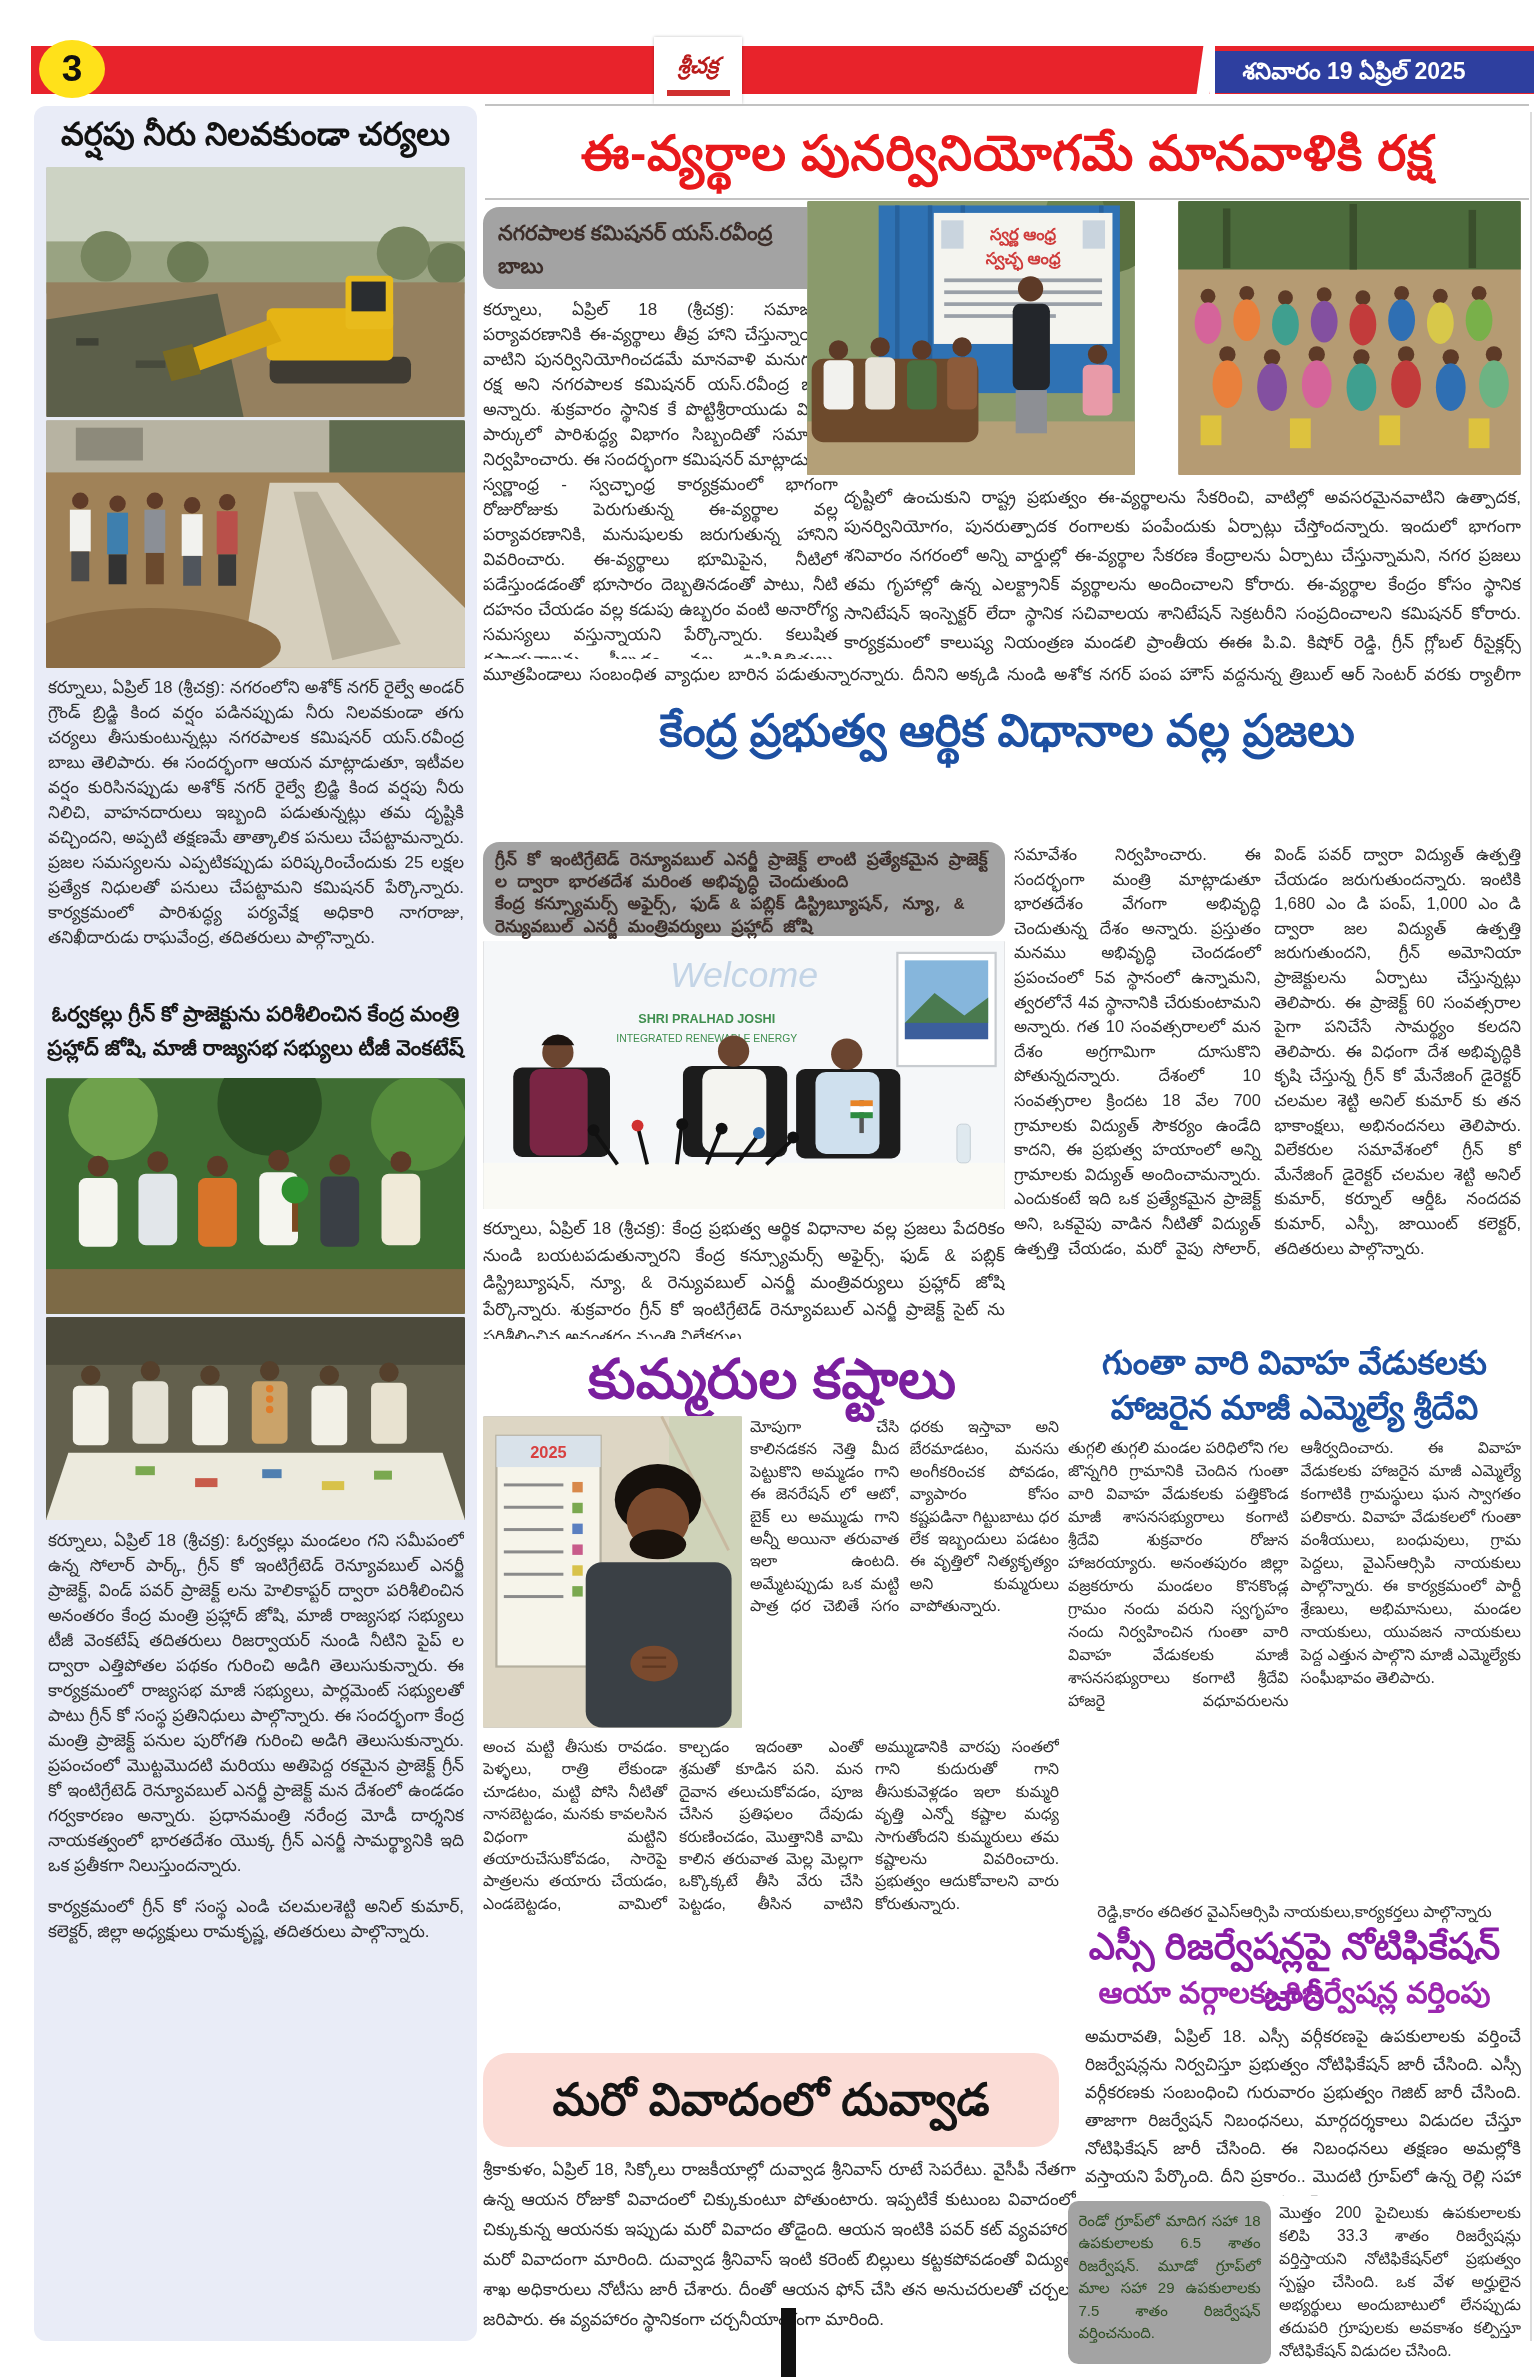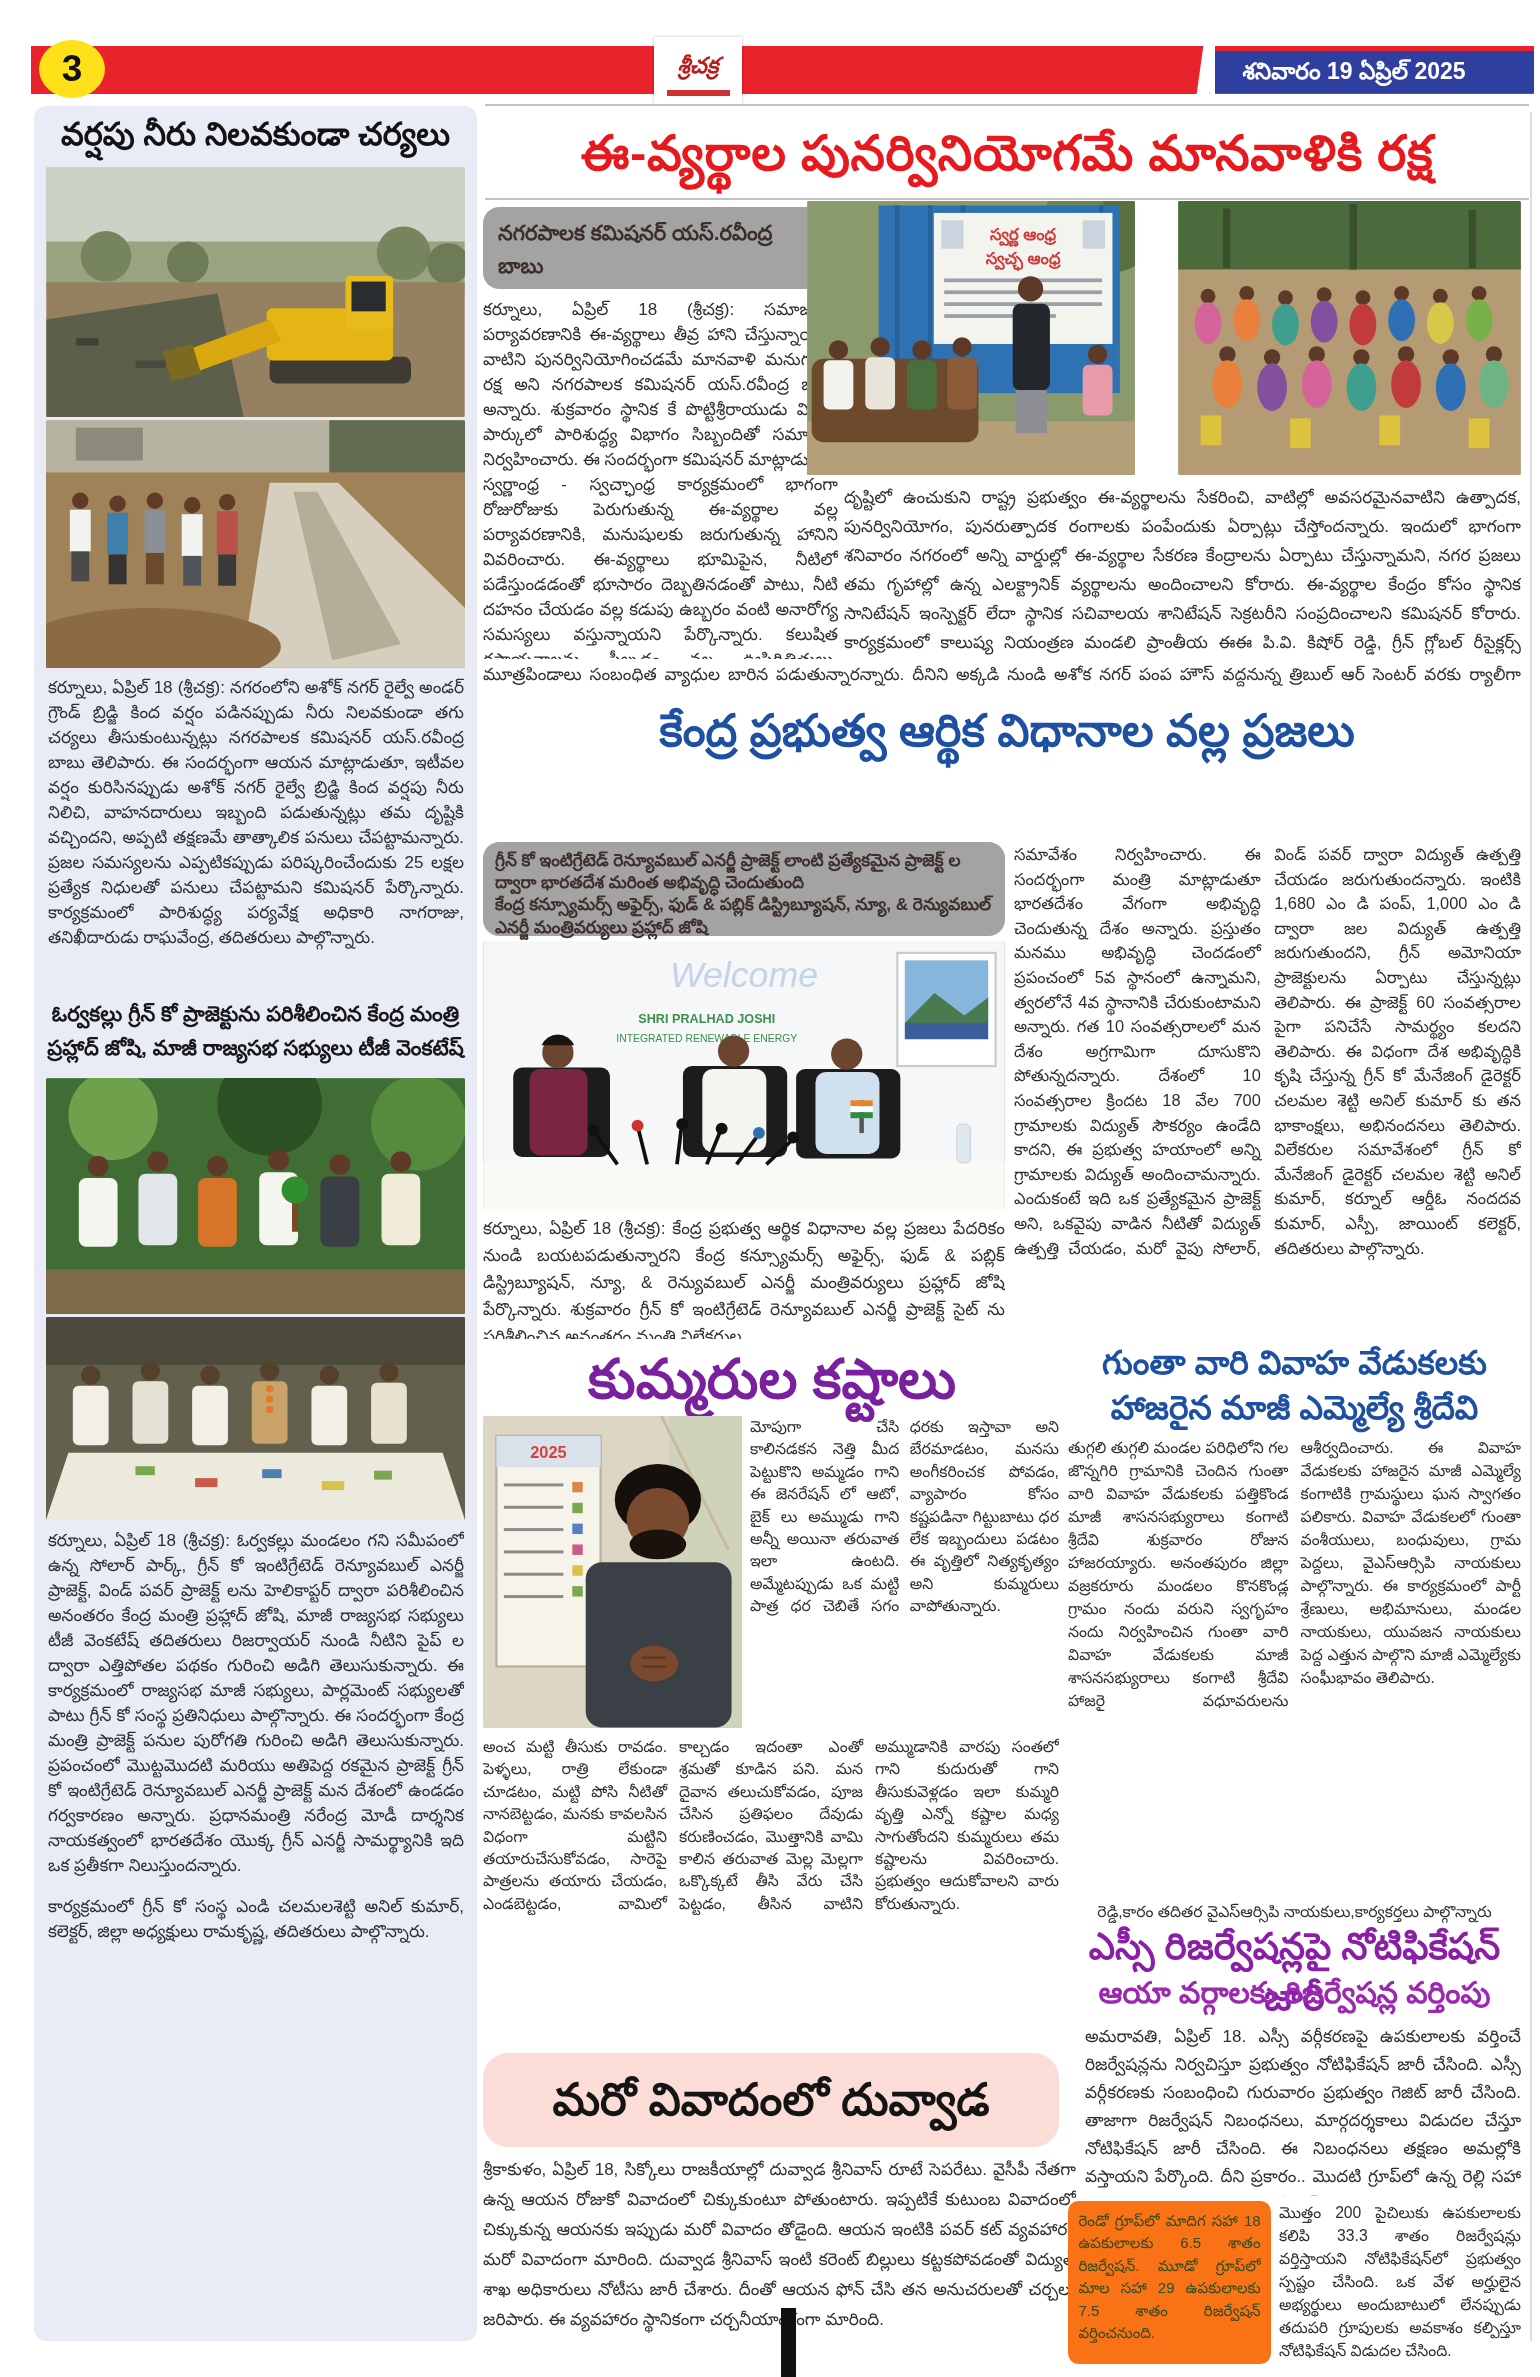--- a/index.html
+++ b/index.html
@@ -256,21 +256,21 @@
   </div>
 
   <div class="abs jt" style="left:844px;top:483px;width:677px;height:176px;overflow:hidden;font-size:17px;line-height:29px;color:#2e2e2e;">దృష్టిలో ఉంచుకుని రాష్ట్ర ప్రభుత్వం ఈ-వ్యర్థాలను సేకరించి, వాటిల్లో అవసరమైనవాటిని ఉత్పాదక, పునర్వినియోగం, పునరుత్పాదక రంగాలకు పంపేందుకు ఏర్పాట్లు చేస్తోందన్నారు. ఇందులో భాగంగా శనివారం నగరంలో అన్ని వార్డుల్లో ఈ-వ్యర్థాల సేకరణ కేంద్రాలను ఏర్పాటు చేస్తున్నామని, నగర ప్రజలు తమ గృహాల్లో ఉన్న ఎలక్ట్రానిక్ వ్యర్థాలను అందించాలని కోరారు. ఈ-వ్యర్థాల కేంద్రం కోసం స్థానిక సానిటేషన్ ఇంస్పెక్టర్ లేదా స్థానిక సచివాలయ శానిటేషన్ సెక్రటరీని సంప్రదించాలని కమిషనర్ కోరారు. కార్యక్రమంలో కాలుష్య నియంత్రణ మండలి ప్రాంతీయ ఈఈ పి.వి. కిషోర్ రెడ్డి, గ్రీన్ గ్లోబల్ రీసైక్లర్స్ ప్రతినిధులు పవన్, అలోక్, ప్రజారోగ్య అధికారి డాక్టర్ కే.విశ్వేశ్వర్ రెడ్డి, పారిశుద్ధ్య పర్యవేక్షక అధికారులు నాగరాజు, తనిఖీదారులు, కార్యదర్శులు, తదితరులు పాల్గొన్నారు.</div>
 
   <div class="abs jt bt" style="left:483px;top:662px;width:1038px;height:27px;overflow:hidden;">మూత్రపిండాలు సంబంధిత వ్యాధుల బారిన పడుతున్నారన్నారు. దీనిని అక్కడి నుండి అశోక నగర్ పంప హౌస్ వద్దనున్న త్రిబుల్ ఆర్ సెంటర్ వరకు ర్యాలీగా వెళ్తారు.</div>
 
   <div class="abs ctr" style="left:485px;top:695px;width:1044px;">
     <div class="hl-blue" style="font-size:45px;line-height:72px;">కేంద్ర ప్రభుత్వ ఆర్థిక విధానాల వల్ల ప్రజలు</div>
   </div>
 
-  <div class="abs pink" style="left:483px;top:842px;width:522px;height:94px;padding:7.5px 12px;box-sizing:border-box;">
+  <div class="abs pink" style="left:483px;top:842px;width:522px;height:94px;padding:7.5px 12px;box-sizing:border-box;font-family:Liberation Mono, monospace;">
     <div class="subpink-line" style="font-size:17px;line-height:22.4px;">గ్రీన్ కో ఇంటిగ్రేటెడ్ రెన్యూవబుల్ ఎనర్జీ ప్రాజెక్ట్ లాంటి ప్రత్యేకమైన ప్రాజెక్ట్ ల ద్వారా భారతదేశ మరింత అభివృద్ధి చెందుతుంది</div>
     <div class="subpink-line" style="font-size:17px;line-height:22.4px;">కేంద్ర కన్స్యూమర్స్ అఫైర్స్, ఫుడ్ &amp; పబ్లిక్ డిస్ట్రిబ్యూషన్, న్యూ, &amp; రెన్యువబుల్ ఎనర్జీ మంత్రివర్యులు ప్రహ్లాద్ జోషి</div>
   </div>
 
   <div class="abs photo" style="left:483px;top:941px;width:522px;height:268px;">
     <svg width="522" height="268" viewBox="0 0 700 360">
       <rect width="700" height="360" fill="#f5f7f9"></rect>
       <text x="350" y="62" text-anchor="middle" font-size="48" font-style="italic" fill="#c3d4e6">Welcome</text>
       <text x="300" y="110" text-anchor="middle" font-size="17" font-weight="bold" fill="#3f8f4f">SHRI PRALHAD JOSHI</text>
       <text x="300" y="136" text-anchor="middle" font-size="14" fill="#3f8f4f">INTEGRATED RENEWABLE ENERGY</text>
@@ -365,21 +365,21 @@
   <div class="abs ctr" style="left:1068px;top:1340px;width:453px;">
     <div class="hl-blue" style="font-size:33px;line-height:45px;">గుంతా వారి వివాహ వేడుకలకు</div>
     <div class="hl-blue" style="font-size:33px;line-height:45px;">హాజరైన మాజీ ఎమ్మెల్యే శ్రీదేవి</div>
   </div>
   <div class="abs jt" style="left:1068px;top:1436px;width:453px;height:461px;overflow:hidden;column-count:2;column-gap:12px;font-size:15.7px;line-height:23px;color:#2e2e2e;">తుగ్గలి తుగ్గలి మండల పరిధిలోని గల జొన్నగిరి గ్రామానికి చెందిన గుంతా వారి వివాహ వేడుకలకు పత్తికొండ మాజీ శాసనసభ్యురాలు కంగాటి శ్రీదేవి శుక్రవారం రోజున హాజరయ్యారు. అనంతపురం జిల్లా వజ్రకరూరు మండలం కొనకొండ్ల గ్రామం నందు వరుని స్వగృహం నందు నిర్వహించిన గుంతా వారి వివాహ వేడుకలకు మాజీ శాసనసభ్యురాలు కంగాటి శ్రీదేవి హాజరై వధూవరులను ఆశీర్వదించారు. ఈ వివాహ వేడుకలకు హాజరైన మాజీ ఎమ్మెల్యే కంగాటికి గ్రామస్థులు ఘన స్వాగతం పలికారు. వివాహ వేడుకలలో గుంతా వంశీయులు, బంధువులు, గ్రామ పెద్దలు, వైఎస్ఆర్సిపి నాయకులు పాల్గొన్నారు. ఈ కార్యక్రమంలో పార్టీ శ్రేణులు, అభిమానులు, మండల నాయకులు, యువజన నాయకులు పెద్ద ఎత్తున పాల్గొని మాజీ ఎమ్మెల్యేకు సంఘీభావం తెలిపారు.</div>
   <div class="abs ctr bt2" style="left:1068px;top:1900px;width:453px;color:#2e2e2e;">రెడ్డి,కారం తదితర వైఎస్ఆర్సిపి నాయకులు,కార్యకర్తలు పాల్గొన్నారు</div>
 
   <div class="abs ctr" style="left:1068px;top:1926px;width:453px;font-size:37px;font-weight:bold;color:#8a1ea6;">ఎస్సీ రిజర్వేషన్లపై నోటిఫికేషన్ జారీ</div>
   <div class="abs ctr" style="left:1068px;top:1976px;width:453px;font-size:30px;font-weight:bold;color:#9c27b0;">ఆయా వర్గాలకు రిజర్వేషన్ల వర్తింపు</div>
   <div class="abs jt" style="left:1085px;top:2023px;width:436px;height:173px;overflow:hidden;font-size:17px;line-height:28px;color:#2e2e2e;">అమరావతి, ఏప్రిల్ 18. ఎస్సీ వర్గీకరణపై ఉపకులాలకు వర్తించే రిజర్వేషన్లను నిర్వచిస్తూ ప్రభుత్వం నోటిఫికేషన్ జారీ చేసింది. ఎస్సీ వర్గీకరణకు సంబంధించి గురువారం ప్రభుత్వం గెజిట్ జారీ చేసింది. తాజాగా రిజర్వేషన్ నిబంధనలు, మార్గదర్శకాలు విడుదల చేస్తూ నోటిఫికేషన్ జారీ చేసింది. ఈ నిబంధనలు తక్షణం అమల్లోకి వస్తాయని పేర్కొంది. దీని ప్రకారం.. మొదటి గ్రూప్‌లో ఉన్న రెల్లి సహా 12 ఉపకులాలకు 1 శాతం రిజర్వేషన్ వర్తించనుంది.</div>
-  <div class="abs" style="left:1068px;top:2201px;width:203px;height:163px;background:#f97316;border-radius:10.4px;padding:9px 10.4px;box-sizing:border-box;overflow:hidden;">
+  <div class="abs" style="left:1068px;top:2201px;width:203px;height:163px;background:#a3a3a3;border-radius:10.4px;padding:9px 10.4px;box-sizing:border-box;overflow:hidden;">
     <div class="jt" style="font-size:15px;line-height:22.4px;color:#2e4d22;">రెండో గ్రూప్‌లో మాదిగ సహా 18 ఉపకులాలకు 6.5 శాతం రిజర్వేషన్. మూడో గ్రూప్‌లో మాల సహా 29 ఉపకులాలకు 7.5 శాతం రిజర్వేషన్ వర్తించనుంది.</div>
   </div>
   <div class="abs jt" style="left:1279px;top:2201px;width:242px;height:164px;overflow:hidden;font-size:15.7px;line-height:23px;color:#2e2e2e;">మొత్తం 200 పైచిలుకు ఉపకులాలకు కలిపి 33.3 శాతం రిజర్వేషన్లు వర్తిస్తాయని నోటిఫికేషన్‌లో ప్రభుత్వం స్పష్టం చేసింది. ఒక వేళ అర్హులైన అభ్యర్థులు అందుబాటులో లేనప్పుడు తదుపరి గ్రూపులకు అవకాశం కల్పిస్తూ నోటిఫికేషన్ విడుదల చేసింది.</div>
 
   <div class="abs" style="left:781px;top:2308px;width:15px;height:69px;background:#111;"></div>
   <div class="abs" style="left:1530px;top:112px;width:1.5px;height:2229px;background:#dcdcdc;"></div>
 
 </div>
 
 

